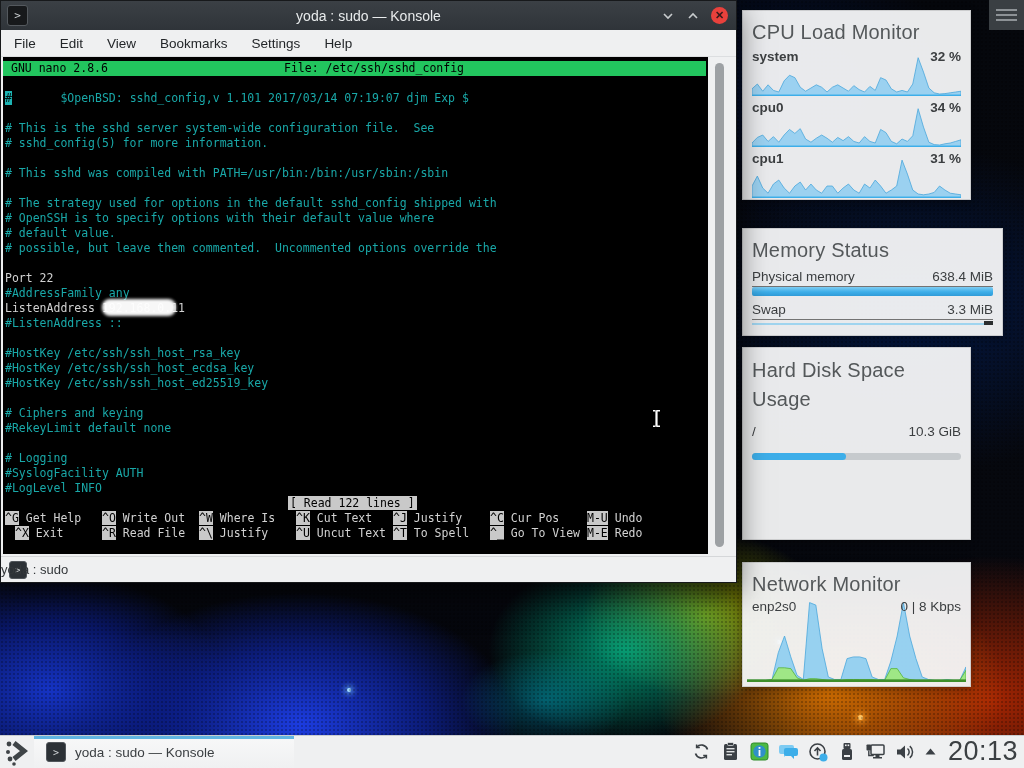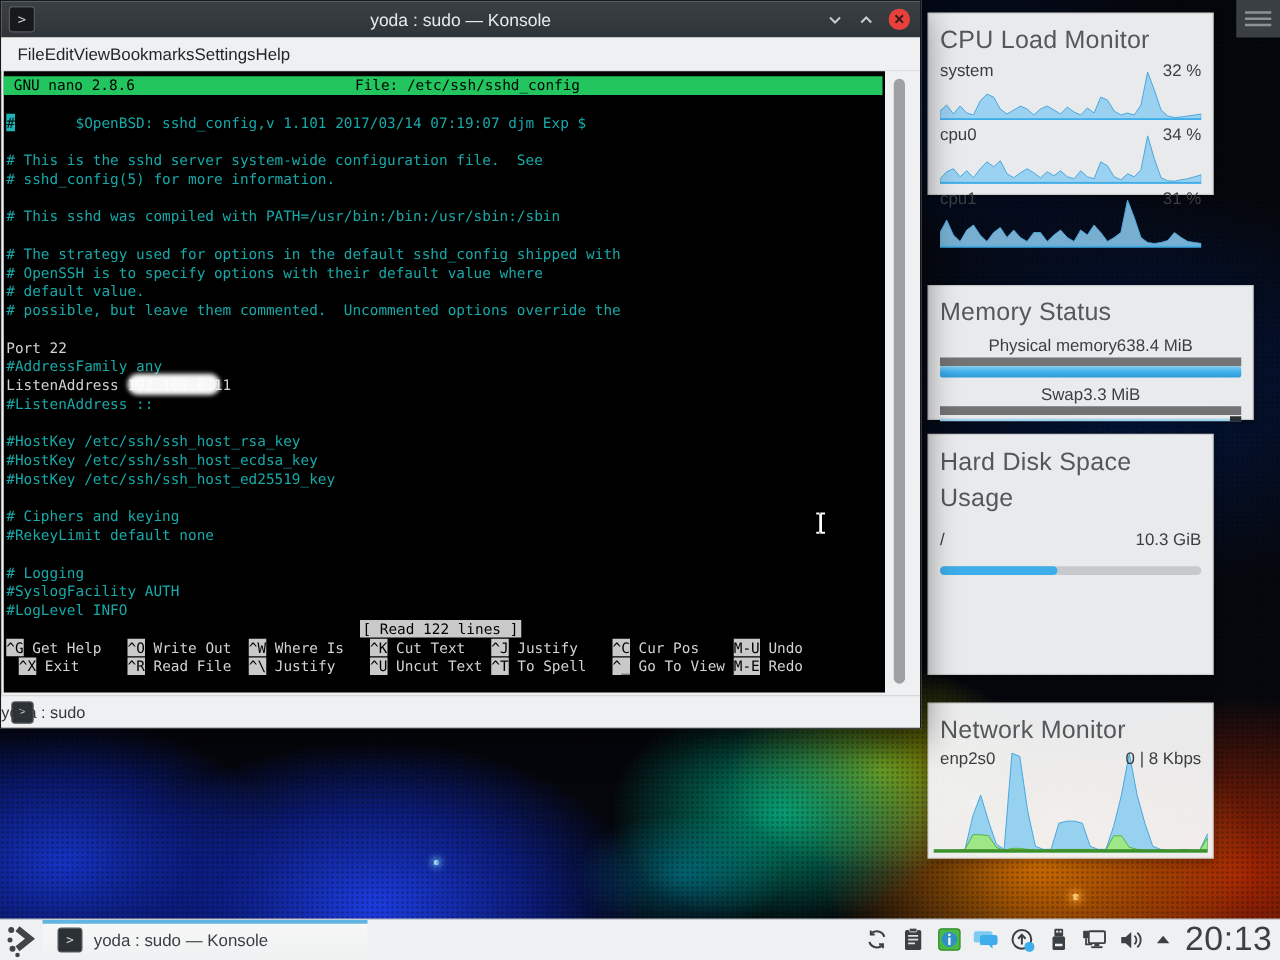--- a/index.html
+++ b/index.html
@@ -33,21 +33,21 @@
     background:linear-gradient(#3b4045,#2f3439); display:flex; align-items:center; }
   .title-text{ position:absolute; left:0; right:0; text-align:center; color:#e8ebec; font-size:14px; }
   .app-tile{ width:21px; height:21px; margin-left:6px; background:#17191b; border:1px solid #54595e;
     border-radius:3px; color:#cfd3d5; font-family:"DejaVu Sans Mono",monospace; font-size:11px;
     display:flex; align-items:center; justify-content:center; z-index:2; }
   .winbtns{ position:absolute; right:8px; top:0; height:29px; display:flex; align-items:center; gap:11px; }
   .chev{ width:14px; height:14px; }
   .closebtn{ width:17px; height:17px; border-radius:50%; background:#e8413c; color:#35191a;
     display:flex; align-items:center; justify-content:center; font-size:11px; font-weight:bold; }
   .menubar{ position:absolute; left:0; top:29px; right:0; height:27px; background:#eff0f1;
-    border-bottom:1px solid #dcdee0; display:flex; align-items:center; padding-left:13px; }
+    border-bottom:1px solid #dcdee0; display:flex; align-items:center; gap:24px; padding-left:13px; }
   .menu-item{ font-size:13.5px; color:#232629; }
 
   
   .terminal{ position:absolute; left:2px; top:56px; width:705px; height:497px; background:#000; }
   .nano-head{ position:absolute; left:0; top:4px; right:2px; height:15px; background:#22c55e; color:#000;
     font-family:"DejaVu Sans Mono",monospace; font-size:11.5px; line-height:15px; }
   .nano-head .lh{ position:absolute; left:8px; } .nano-head .fh{ position:absolute; left:281px; }
   .tlines{ position:absolute; left:2px; top:34px; right:0; }
   .tline{ font-family:"DejaVu Sans Mono",monospace; font-size:11.5px; line-height:15px; height:15px;
     white-space:pre; position:relative; }
@@ -70,24 +70,24 @@
     color:#cfd3d5; font-family:"DejaVu Sans Mono",monospace; font-size:9px; display:flex; align-items:center; justify-content:center; }
   .tab-label{ position:absolute; left:0; right:0; text-align:left; font-size:13px; color:#33373a; }
 
   
   .widget{ position:absolute; background:rgba(246,247,248,.95); border:1px solid rgba(0,0,0,.12);
     box-shadow:0 2px 8px rgba(0,0,0,.35); padding:8px 9px; }
   .wtitle{ font-size:20px; color:#54585a; letter-spacing:.2px; line-height:26px; margin-bottom:2px; }
   .wrow-label{ font-size:13.5px; color:#3b3e40; }
   .wrow-value{ font-size:13.5px; color:#3b3e40; }
   .cpu-row{ position:relative; height:51px; }
-  .cpu-head{ position:absolute; top:2px; left:0; right:0; display:flex; justify-content:space-between; z-index:2; }
+  .cpu-head{ position:absolute; top:2px; left:0; right:0; display:flex; justify-content:space-between; z-index:2;font-weight:bold; }
   .cpu-svg{ position:absolute; left:0; right:0; bottom:2px; height:42px; width:100%; }
   .mem-row{ margin-top:6px; }
-  .mem-head{ display:flex; justify-content:center; border-bottom:7px solid #737373; padding-bottom:2px; }
+  .mem-head{ display:flex; justify-content:space-between; border-bottom:1px solid #737373; padding-bottom:2px; }
   .mem-bar{ height:9px; border-radius:2px; background:linear-gradient(#7fcdf3,#3daee9 55%,#2f9bd8); margin-top:0px; }
   .mem-thin{ height:9px; position:relative; }
   .mem-thin .line{ position:absolute; left:0; right:0; top:3px; height:2px; background:#9fd4ef; }
   .mem-thin .dash{ position:absolute; right:0; top:1px; width:9px; height:4px; background:#2b2e30; }
   .disk-row{ margin-top:10px; }
   .disk-head{ display:flex; justify-content:space-between; }
   .disk-track{ height:7px; border-radius:4px; background:#c6cacd; margin-top:14px; position:relative; }
   .disk-fill{ position:absolute; left:0; top:0; bottom:0; border-radius:4px; background:#3daee9; }
   .net-head{ display:flex; justify-content:space-between; position:relative; z-index:2; margin-top:2px; }
   .net-svg{ position:absolute; left:4px; right:4px; bottom:4px; height:88px; width:calc(100% - 8px); }
@@ -114,21 +114,21 @@
 </style>
 </head>
 <body>
 
 <div class="desktop">
   <span class="sparkle" style="left:347px;top:688px;width:4px;height:4px;background:#9fd9ff;box-shadow:0 0 6px 2px rgba(120,200,255,.8);"></span>
   <span class="sparkle" style="left:777px;top:640px;width:4px;height:4px;background:#cfefff;box-shadow:0 0 6px 2px rgba(150,220,255,.8);"></span>
   <span class="sparkle" style="left:858px;top:715px;width:5px;height:5px;background:#ffc463;box-shadow:0 0 7px 3px rgba(255,160,40,.8);"></span>
 </div>
 
-<div class="widget" style="left:742px;top:10px;width:229px;height:146px;">
+<div class="widget" style="left:742px;top:10px;width:229px;height:190px;">
   <div class="wtitle">CPU Load Monitor</div>
   <div>
       <div class="cpu-row">
         <svg class="cpu-svg" viewBox="0 0 100 40" preserveAspectRatio="none">
           <path d="M0,40 L0.00,33.16 L2.56,28.60 L5.13,35.44 L7.69,29.36 L10.26,34.68 L12.82,36.20 L15.38,25.56 L17.95,20.24 L20.51,22.52 L23.08,31.64 L25.64,35.44 L28.21,32.40 L30.77,29.36 L33.33,31.64 L35.90,36.20 L38.46,31.64 L41.03,29.36 L43.59,32.40 L46.15,35.44 L48.72,30.12 L51.28,33.92 L53.85,36.20 L56.41,30.88 L58.97,34.68 L61.54,22.52 L64.10,24.80 L66.67,33.16 L69.23,36.20 L71.79,34.68 L74.36,36.20 L76.92,28.60 L79.49,3.52 L82.05,17.20 L84.62,32.40 L87.18,36.96 L89.74,38.10 L92.31,37.72 L94.87,36.96 L97.44,36.20 L100.00,35.44 L100,40 Z" fill="rgba(141,205,241,.85)" stroke="#4aa7dc" stroke-width="0.8" vector-effect="non-scaling-stroke"></path>
           <rect x="0" y="38.6" width="100" height="1.4" fill="#3daee9"></rect>
         </svg>
         <div class="cpu-head">
           <span class="wrow-label">system</span>
           <span class="wrow-value">32 %</span>

